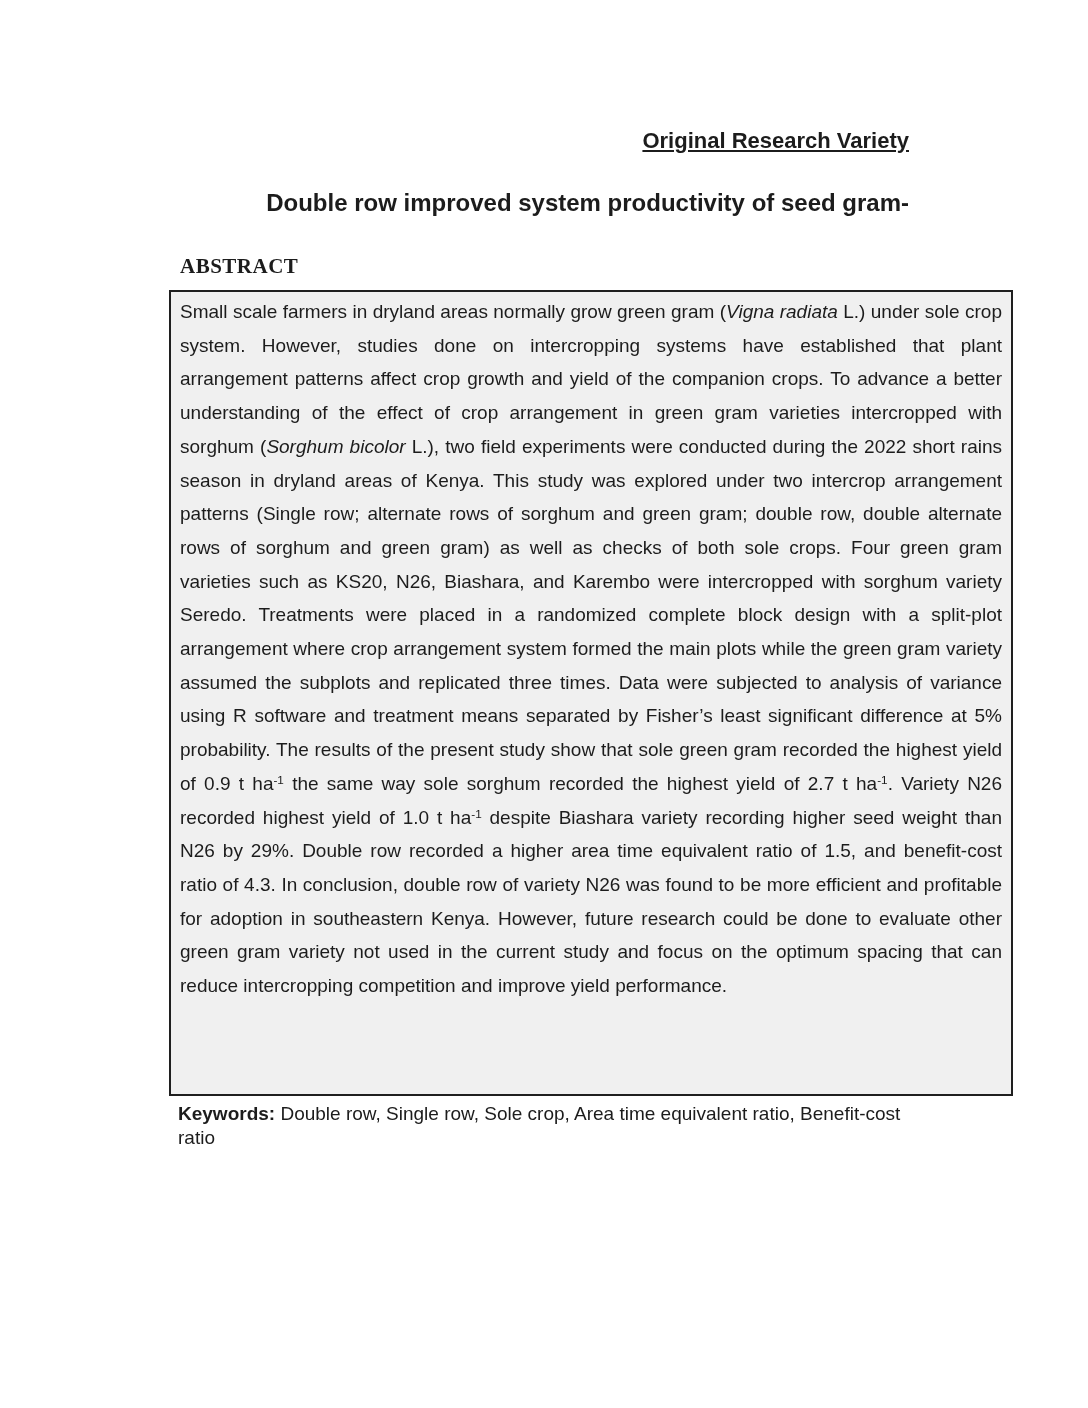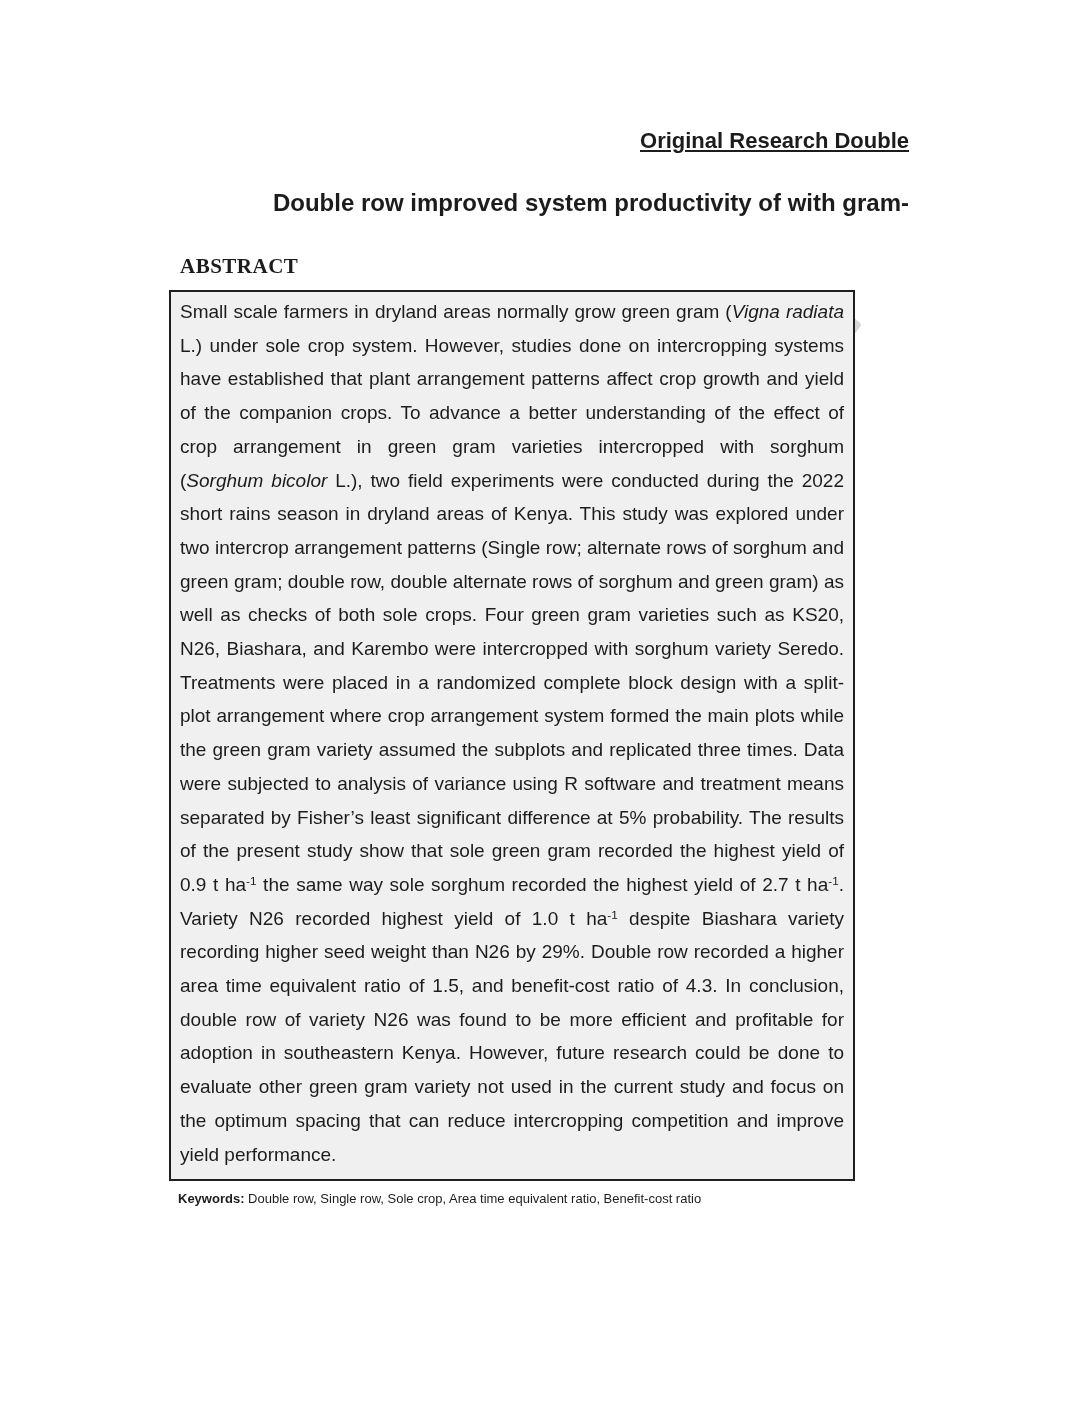--- a/index.html
+++ b/index.html
@@ -52,60 +52,60 @@
     font-size: 21px;
     font-weight: bold;
     line-height: 26px;
     letter-spacing: 0.5px;
   }
   .abstract-box {
     margin-top: 11px;
     border: 2px solid #1f1f1f;
     background: #f0f0f0;
     box-sizing: border-box;
-    width: 686px;
+    width: 844px;
     min-height: 806px;
     padding: 3px 9px 8px 9px;
   }
   .abstract-text {
     margin: 0;
     font-size: 19px;
     line-height: 33.7px;
     text-align: justify;
   }
   .seg-italic { font-style: italic; }
   .seg-sup {
     font-size: 62%;
     position: relative;
     top: -0.48em;
     line-height: 0;
   }
   .keywords-line {
     margin-top: 6px;
     padding-left: 9px;
-    font-size: 13px;
+    font-size: 19px;
     line-height: 24px;
   }
   .keywords-label { font-weight: bold; }
 </style>
 </head>
 <body>
 
 <div class="page">
 
   <div class="watermark-stroke"></div>
 
   <div class="content">
 
     <div class="article-type">
-      <span class="underlined">Original Research Double</span>
+      <span class="underlined">Original Research Variety</span>
     </div>
 
     <div class="paper-title">
-      <div>Double row improved system productivity of with gram-</div>
+      <div>Double row improved system productivity of seed gram-</div>
     </div>
 
     <div class="abstract-heading">ABSTRACT</div>
 
     <div class="abstract-box">
       <p class="abstract-text"><span>Small scale farmers in dryland areas normally grow green gram (</span><span class="seg-italic">Vigna radiata</span><span> L.) under sole crop system. However, studies done on intercropping systems have established that plant arrangement patterns affect crop growth and yield of the companion crops. To advance a better understanding of the effect of crop arrangement in green gram varieties intercropped with sorghum (</span><span class="seg-italic">Sorghum bicolor</span><span> L.), two field experiments were conducted during the 2022 short rains season in dryland areas of Kenya. This study was explored under two intercrop arrangement patterns (Single row; alternate rows of sorghum and green gram; double row, double alternate rows of sorghum and green gram) as well as checks of both sole crops. Four green gram varieties such as KS20, N26, Biashara, and Karembo were intercropped with sorghum variety Seredo. Treatments were placed in a randomized complete block design with a split-plot arrangement where crop arrangement system formed the main plots while the green gram variety assumed the subplots and replicated three times. Data were subjected to analysis of variance using R software and treatment means separated by Fisher’s least significant difference at 5% probability. The results of the present study show that sole green gram recorded the highest yield of 0.9 t ha</span><span class="seg-sup">-1</span><span> the same way sole sorghum recorded the highest yield of 2.7 t ha</span><span class="seg-sup">-1</span><span>. Variety N26 recorded highest yield of 1.0 t ha</span><span class="seg-sup">-1</span><span> despite Biashara variety recording higher seed weight than N26 by 29%. Double row recorded a higher area time equivalent ratio of 1.5, and benefit-cost ratio of 4.3. In conclusion, double row of variety N26 was found to be more efficient and profitable for adoption in southeastern Kenya. However, future research could be done to evaluate other green gram variety not used in the current study and focus on the optimum spacing that can reduce intercropping competition and improve yield performance.</span></p>
     </div>
 
     <div class="keywords-line">
       <span class="keywords-label">Keywords:</span><span> Double row, Single row, Sole crop, Area time equivalent ratio, Benefit-cost ratio</span>

